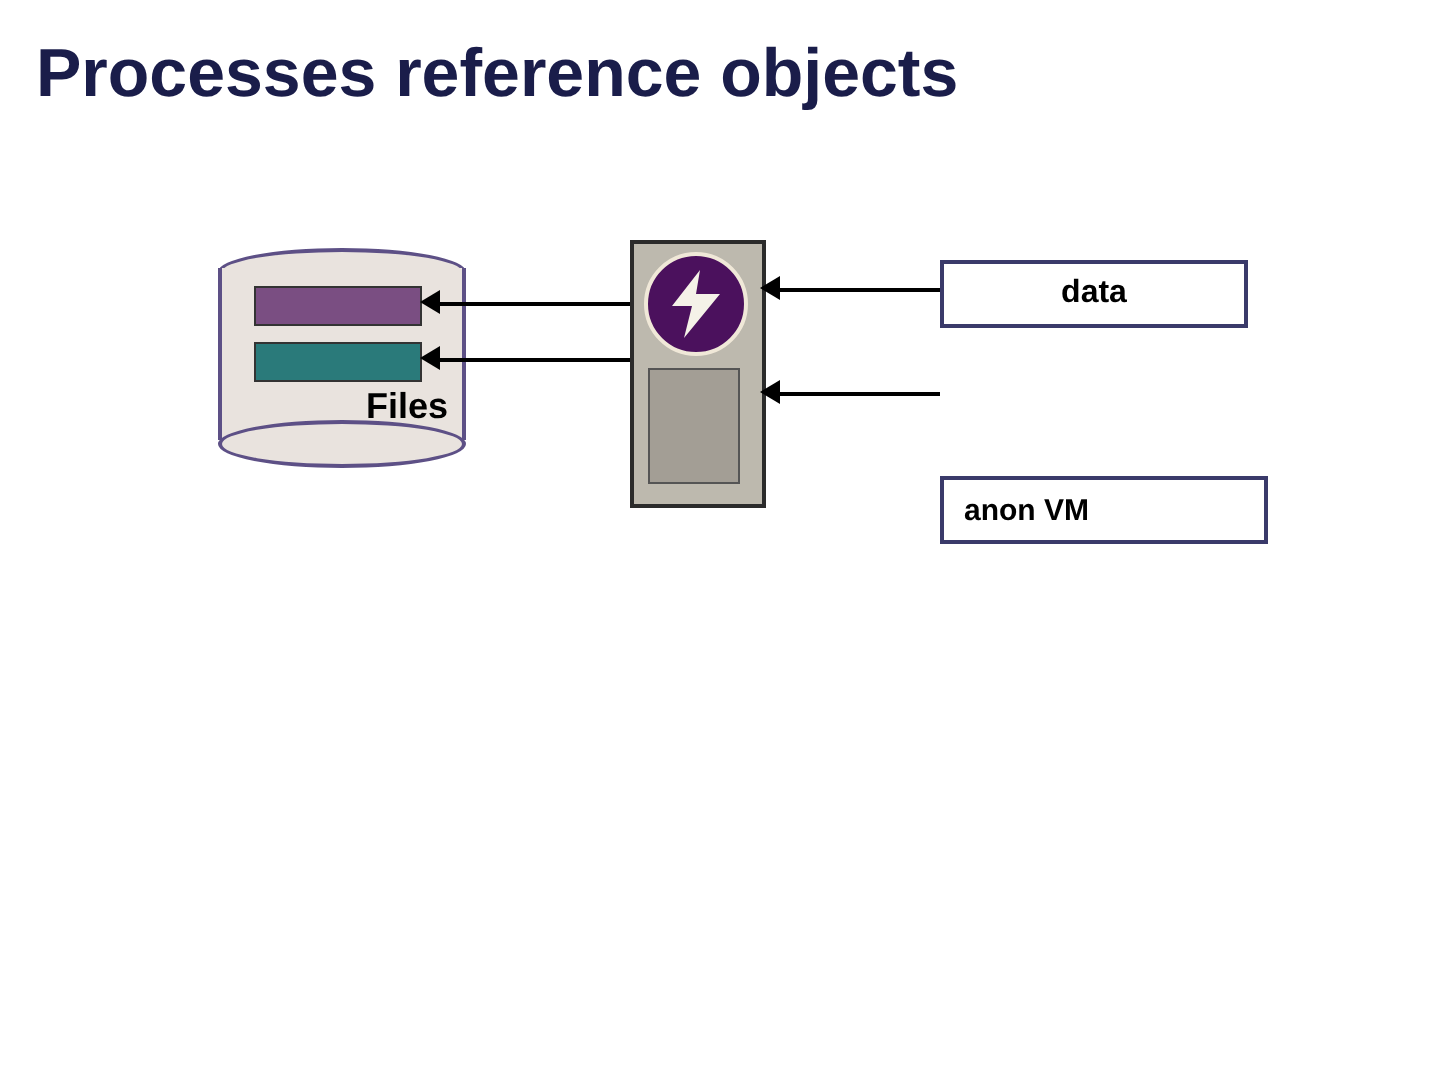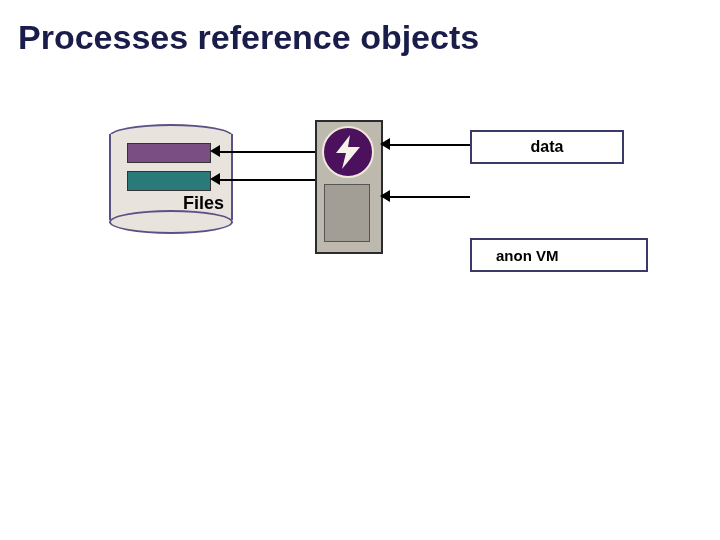--- a/index.html
+++ b/index.html
@@ -68,21 +68,21 @@
   .segment {
     border: 2px solid #3a3a6a;
     background: #fff;
     font-weight: bold;
     color: #000;
     display: flex;
     align-items: center;
   }
   .seg-text { justify-content: center; font-size: 16px; }
   .seg-data { background: #007a3a; color: #000; padding-left: 10px; font-size: 16px; }
-  .seg-anon { padding-left: 24px; font-size: 15px; }
+  .seg-anon { padding-left: 10px; font-size: 15px; }
   
   .arrow-line {
     position: absolute;
     height: 0;
     border-top: 2px solid #000;
   }
   .arrow-head-left {
     position: absolute;
     width: 0; height: 0;
     border-top: 6px solid transparent;

